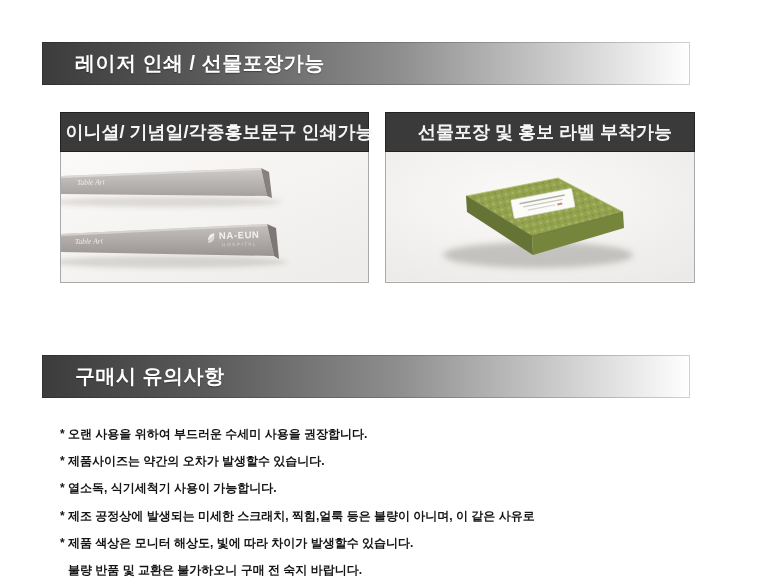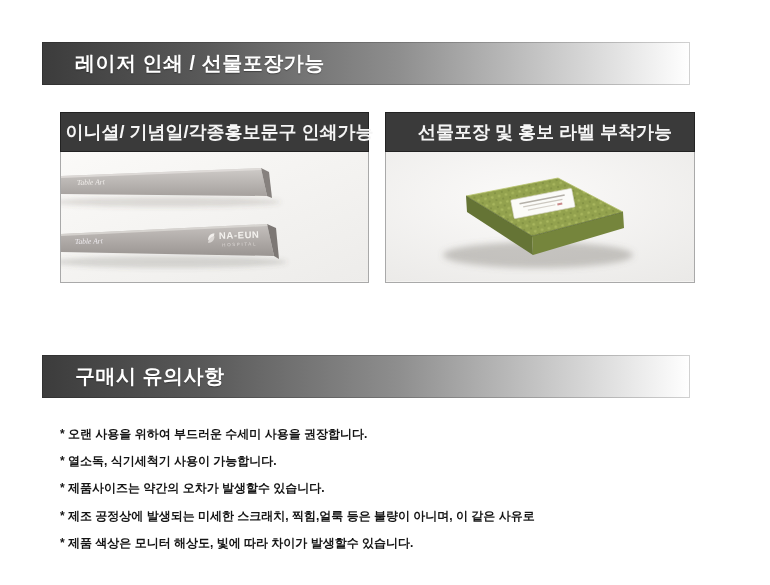--- a/index.html
+++ b/index.html
@@ -162,19 +162,20 @@
       </svg>
     </div>
   </div>
 
   <div class="grad-bar" id="bar-notice">
     <span class="bar-title">구매시 유의사항</span>
   </div>
 
   <div class="notes">
     <div class="note-line">* 오랜 사용을 위하여 부드러운 수세미 사용을 권장합니다.</div>
+    <div class="note-line">* 제품사이즈는 약간의 오차가 발생할수 있습니다.</div>
     <div class="note-line">* 열소독, 식기세척기 사용이 가능합니다.</div>
-    <div class="note-line">* 제품사이즈는 약간의 오차가 발생할수 있습니다.</div>
     <div class="note-line">* 제조 공정상에 발생되는 미세한 스크래치, 찍힘,얼룩 등은 불량이 아니며, 이 같은 사유로</div>
     <div class="note-line">* 제품 색상은 모니터 해상도, 빛에 따라 차이가 발생할수 있습니다.</div>
+    <div class="note-line cont">불량 반품 및 교환은 불가하오니 구매 전 숙지 바랍니다.</div>
   </div>
 
 </div>
 
 </body></html>

